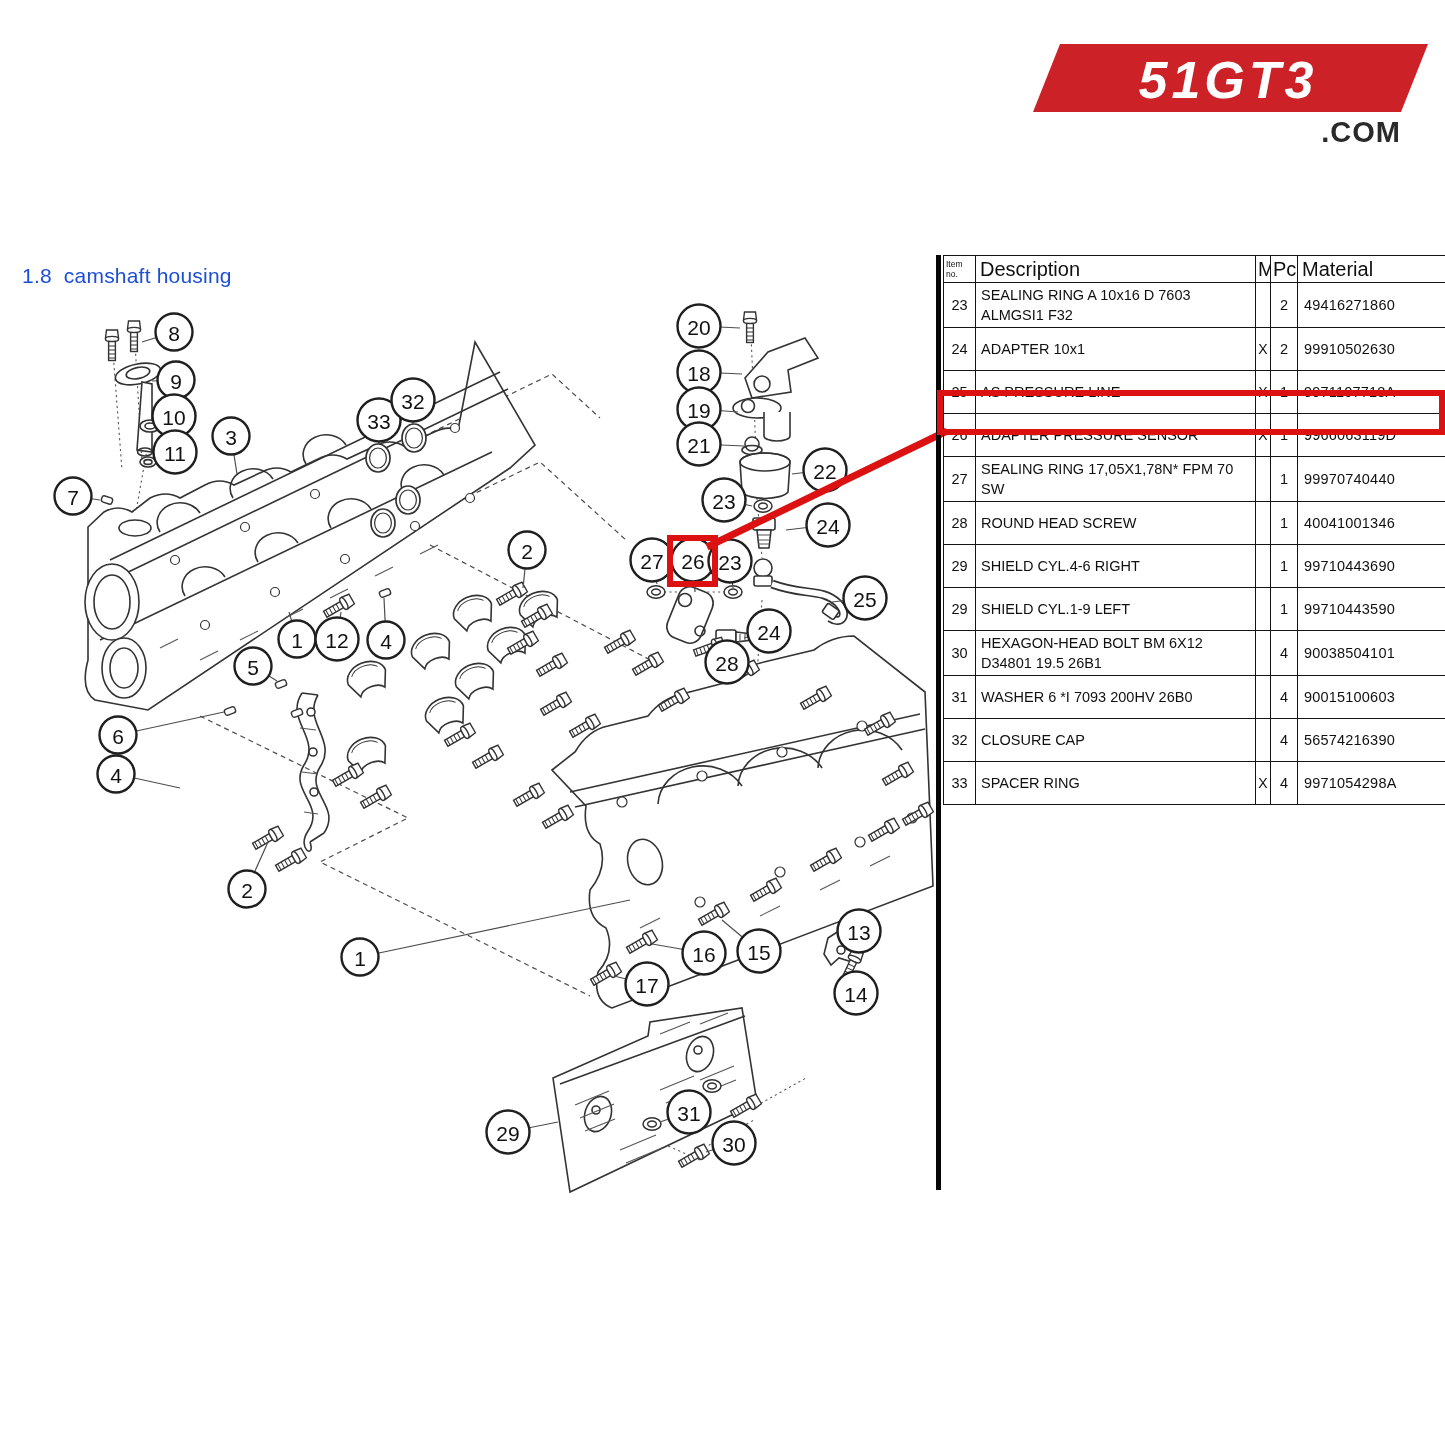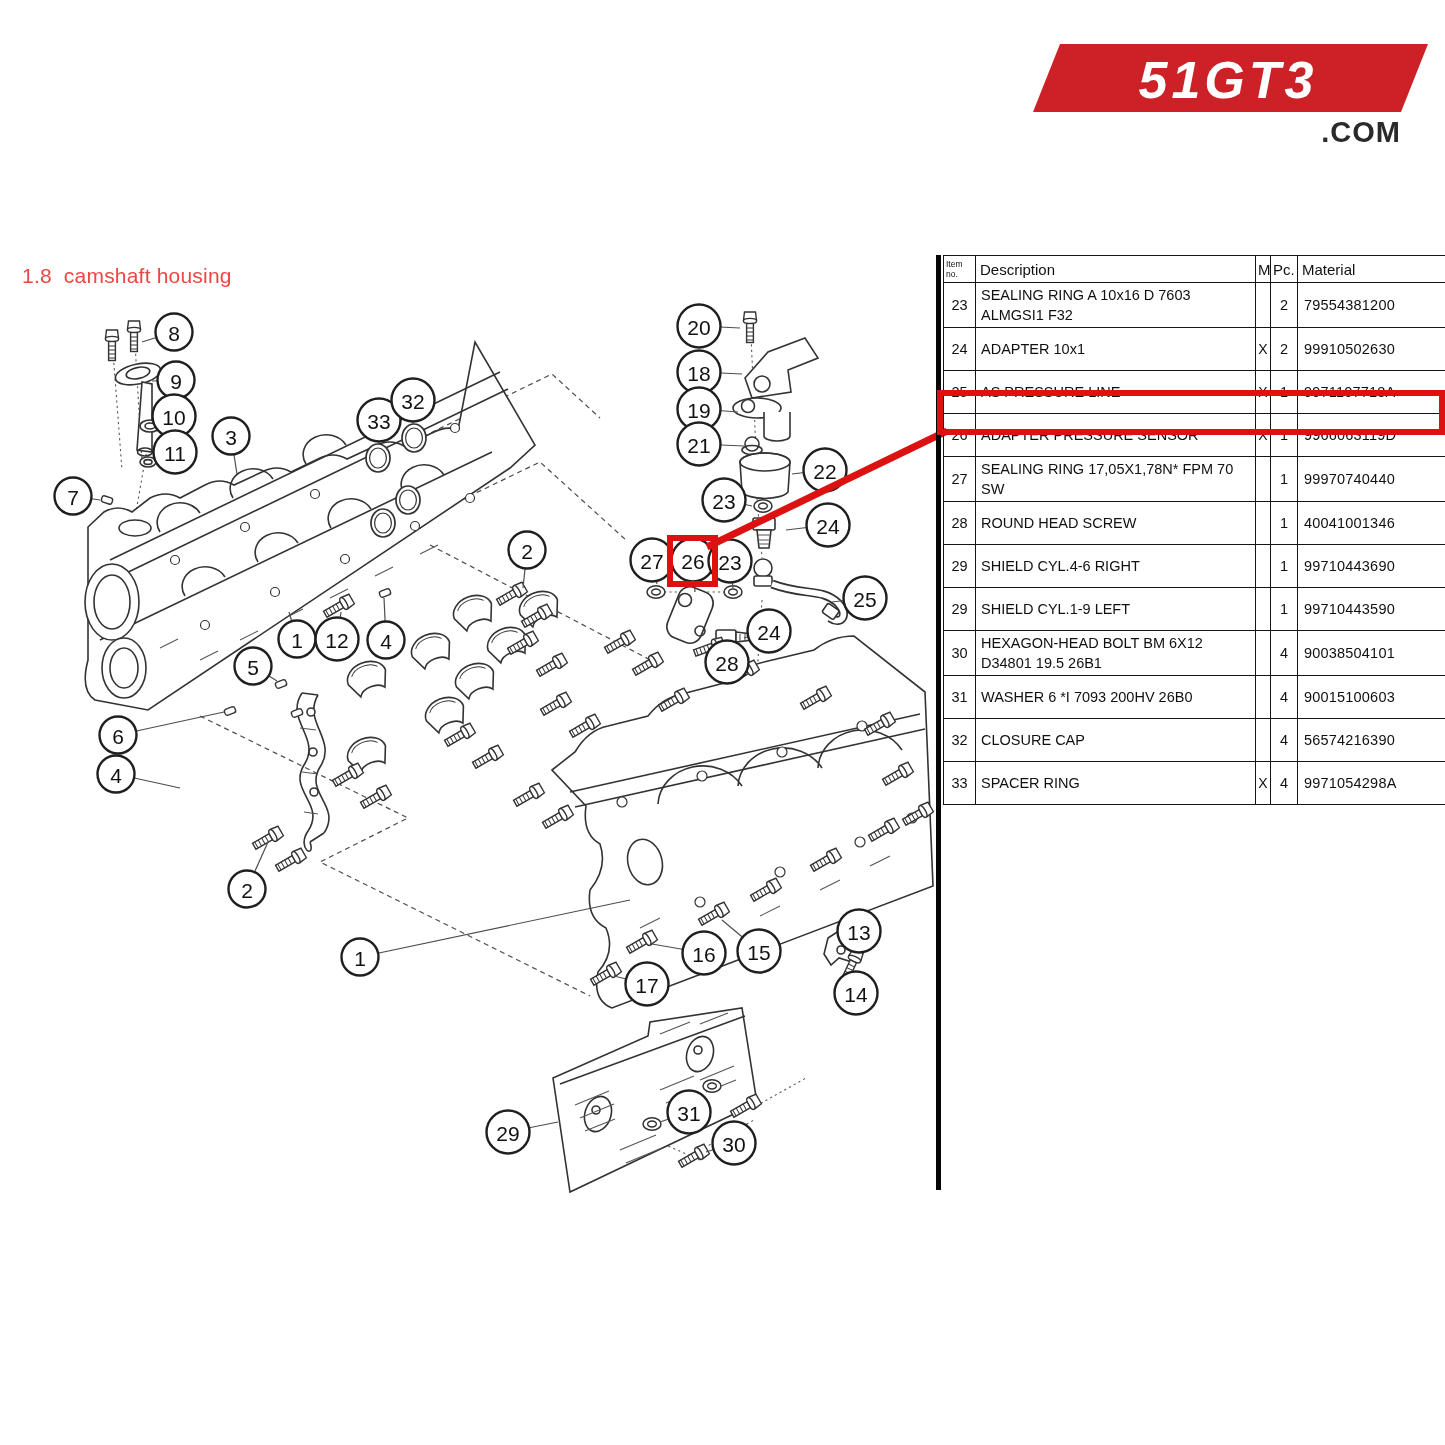--- a/index.html
+++ b/index.html
@@ -4,32 +4,32 @@
 <style>
   html,body{margin:0;padding:0;background:#ffffff;}
   body{width:1445px;height:1445px;position:relative;overflow:hidden;
        font-family:"Liberation Sans",sans-serif;color:#111;}
 
   
   .logo-wrap{position:absolute;left:1032px;top:38px;width:398px;height:118px;}
 
   
   .page-title{position:absolute;left:22px;top:264px;font-size:21px;
-              color:#ef4444;white-space:pre;letter-spacing:.2px;}
+              color:#1d4ed8;white-space:pre;letter-spacing:.2px;}
 
   
   .vbar{position:absolute;left:936px;top:255px;width:5px;height:935px;background:#060606;}
 
   
   .parts-table{position:absolute;left:943px;top:255px;width:502px;}
   .parts-table table{border-collapse:collapse;width:100%;table-layout:fixed;
                      font-size:14.5px;color:#101010;}
   .parts-table th,.parts-table td{border:1.5px solid #141414;vertical-align:middle;
                      overflow:hidden;padding:0;}
-  .parts-table th{font-weight:normal;text-align:left;height:26px;font-size:15px;padding-left:4px;}
+  .parts-table th{font-weight:normal;text-align:left;height:26px;font-size:20px;padding-left:4px;}
   .parts-table th.h-item{font-size:8.5px;padding-left:2px;}
   .parts-table th.h-m,.parts-table th.h-pc{padding-left:2px;}
   .parts-table td{height:38px;}
   .parts-table td.c-item{text-align:center;font-size:14.5px;}
   .parts-table td.c-desc{padding:2px 14px 2px 5px;line-height:20px;font-size:14.5px;}
   .parts-table td.c-m{text-align:center;font-size:14px;}
   .parts-table td.c-pc{text-align:center;font-size:14.5px;}
   .parts-table td.c-mat{padding-left:6px;font-size:14.5px;letter-spacing:.2px;}
   .parts-table th:last-child,.parts-table td:last-child{border-right:none;}
 
@@ -519,21 +519,21 @@
         <th class="h-pc">Pc.</th>
         <th>Material</th>
       </tr>
     </thead>
     <tbody id="parts-table-body">
         <tr>
           <td class="c-item">23</td>
           <td class="c-desc">SEALING RING A 10x16 D 7603 ALMGSI1 F32</td>
           <td class="c-m"></td>
           <td class="c-pc">2</td>
-          <td class="c-mat">79554381200</td>
+          <td class="c-mat">49416271860</td>
         </tr>
         <tr>
           <td class="c-item">24</td>
           <td class="c-desc">ADAPTER 10x1</td>
           <td class="c-m">X</td>
           <td class="c-pc">2</td>
           <td class="c-mat">99910502630</td>
         </tr>
         <tr>
           <td class="c-item">25</td>

